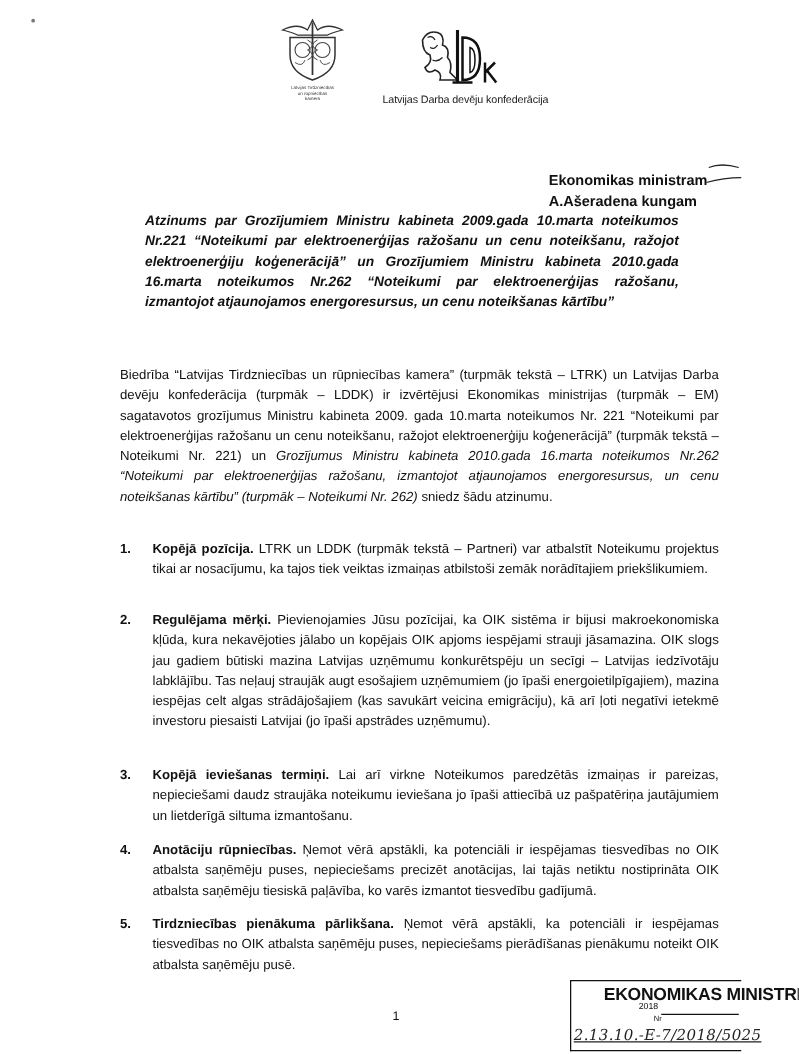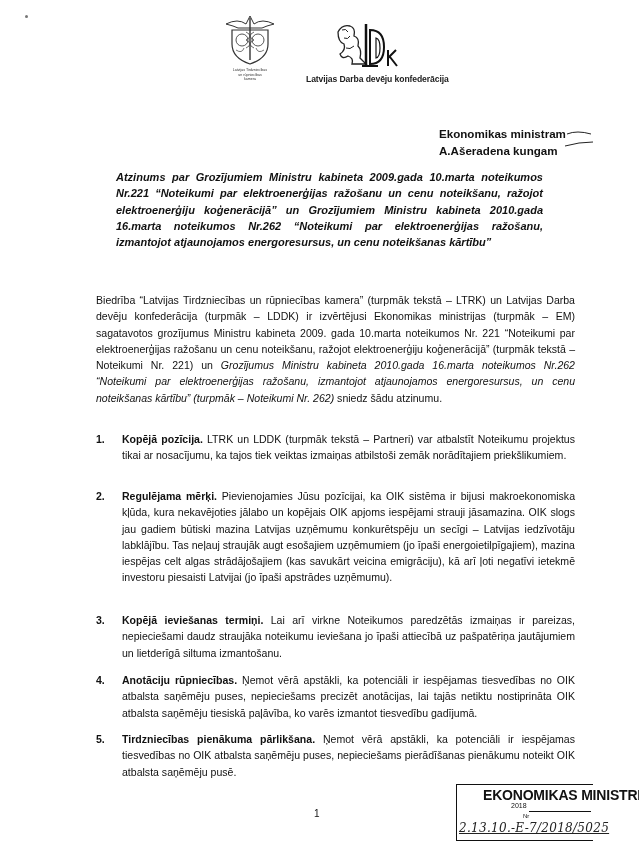--- a/index.html
+++ b/index.html
@@ -2,22 +2,22 @@
 <html><head>
 <meta charset="utf-8">
 <style>
   html, body { margin:0; padding:0; background:#ffffff; }
   body { width:639px; height:843px; position:relative; overflow:hidden; font-family:"Liberation Sans", sans-serif; color:#111; }
   .speck { position:absolute; left:25px; top:15px; width:3px; height:3px; background:#777; border-radius:50%; }
   .logo-left { position:absolute; left:222px; top:10px; width:56px; height:78px; }
   .logo-left svg { display:block; margin:0 auto; }
   .logo-left .cap { font-size:3.6px; line-height:4.5px; text-align:center; color:#333; margin-top:2px; }
   .logo-right { position:absolute; left:300px; top:20px; width:160px; height:62px; }
-  .logo-right .cap { position:absolute; left:6px; top:54px; font-size:8.6px; font-weight:bold; color:#222; white-space:nowrap; letter-spacing:-0.1px; }
-  .addressee { position:absolute; left:439px; top:126px; font-size:11.6px; font-weight:bold; line-height:16.5px; color:#111; }
+  .logo-right .cap { position:absolute; left:6px; top:54px; font-size:8.6px; font-weight:normal; color:#222; white-space:nowrap; letter-spacing:-0.1px; }
+  .addressee { position:absolute; left:439px; top:137px; font-size:11.6px; font-weight:bold; line-height:16.5px; color:#111; }
   .scribble { position:absolute; }
   .subject { position:absolute; left:96px; top:169px; width:427px; font-size:11px; font-weight:bold; font-style:italic; line-height:16.3px; text-align:justify; text-align-last:left; color:#111;margin-left:20px; }
   .intro { position:absolute; left:96px; top:292px; width:479px; font-size:10.55px; line-height:16.3px; text-align:justify; color:#111; }
   .intro i { font-style:italic; }
   .point { position:absolute; left:96px; width:479px; font-size:10.55px; line-height:16.3px; text-align:justify; color:#111; }
   .point .num { position:absolute; left:0; top:0; font-weight:bold; }
   .point .body { margin-left:26px; display:block; }
   .point .lead { font-weight:bold; }
   .pagenum { position:absolute; left:314px; top:808px; font-size:10px; color:#111; }
   .stamp { position:absolute; left:456px; top:784px; width:136px; height:55px; border:1.3px solid #111; border-right:none; }

